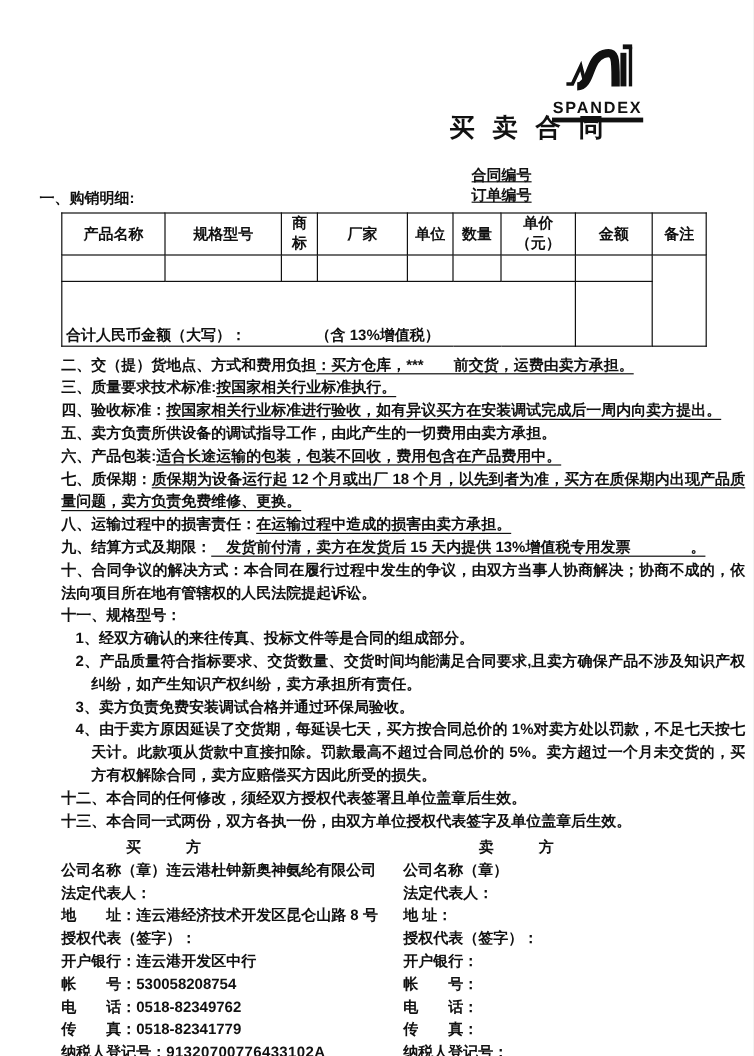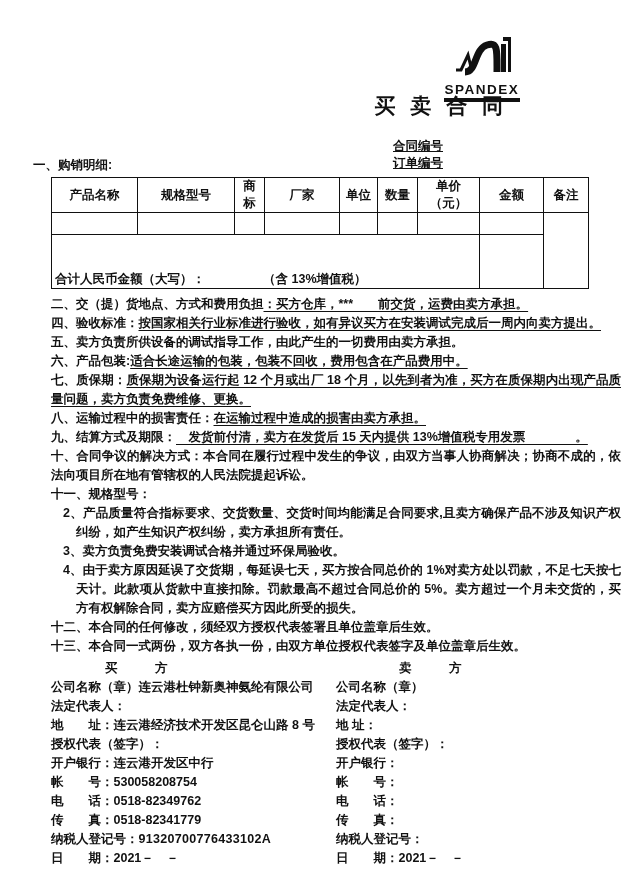--- a/index.html
+++ b/index.html
@@ -8,21 +8,21 @@
     width:628px;height:880px;
     background:#fff;
     font-family:"Liberation Sans",sans-serif;
     font-weight:bold;
     color:#111;
     font-size:12.5px;
     overflow:hidden;
     margin:0 auto;
   }
   
-  .logo{position:absolute;top:36px;left:444px;width:76px;text-align:center;}
+  .logo{position:absolute;top:36px;left:460px;width:76px;text-align:center;}
   .logo svg{display:block;margin:0 auto;}
   .logo-text{font-size:13.5px;letter-spacing:1.5px;font-weight:bold;line-height:13px;margin-top:1px;}
   .logo-bar{height:4px;background:#111;margin-top:2px;}
   
   .title{
     position:absolute;top:92px;left:0;width:506px;
     text-align:right;font-size:21px;letter-spacing:3px;word-spacing:3px;
     font-weight:bold;
   }
   
@@ -127,28 +127,30 @@
             <span class="tax-note">（含 13%增值税）</span>
           </div>
         </td>
         <td></td>
       </tr>
     </tbody>
       </table>
 
     <div class="clauses">
       <p><span>二、交（提）货地点、方式和费用负担</span><span class="u">：买方仓库，***　　前交货，运费由卖方承担。</span></p>
+      <p><span>三、质量要求技术标准:</span><span class="u">按国家相关行业标准执行。</span></p>
       <p><span>四、验收标准：</span><span class="u">按国家相关行业标准进行验收，如有异议买方在安装调试完成后一周内向卖方提出。</span></p>
       <p><span>五、卖方负责所供设备的调试指导工作，由此产生的一切费用由卖方承担。</span><span class="u"></span></p>
       <p><span>六、产品包装:</span><span class="u">适合长途运输的包装，包装不回收，费用包含在产品费用中。</span></p>
       <p><span>七、质保期：</span><span class="u">质保期为设备运行起 12 个月或出厂 18 个月，以先到者为准，买方在质保期内出现产品质量问题，卖方负责免费维修、更换。</span></p>
       <p><span>八、运输过程中的损害责任：</span><span class="u">在运输过程中造成的损害由卖方承担。</span></p>
       <p><span>九、结算方式及期限：</span><span class="u">　发货前付清，卖方在发货后 15 天内提供 13%增值税专用发票　　　　。</span></p>
       <p><span>十、合同争议的解决方式：本合同在履行过程中发生的争议，由双方当事人协商解决；协商不成的，依法向项目所在地有管辖权的人民法院提起诉讼。</span><span class="u"></span></p>
       <p><span>十一、规格型号：</span><span class="u"></span></p>
+      <p class="sub"><span>1、经双方确认的来往传真、投标文件等是合同的组成部分。</span><span class="u"></span></p>
       <p class="sub"><span>2、产品质量符合指标要求、交货数量、交货时间均能满足合同要求,且卖方确保产品不涉及知识产权纠纷，如产生知识产权纠纷，卖方承担所有责任。</span><span class="u"></span></p>
       <p class="sub"><span>3、卖方负责免费安装调试合格并通过环保局验收。</span><span class="u"></span></p>
       <p class="sub"><span>4、由于卖方原因延误了交货期，每延误七天，买方按合同总价的 1%对卖方处以罚款，不足七天按七天计。此款项从货款中直接扣除。罚款最高不超过合同总价的 5%。卖方超过一个月未交货的，买方有权解除合同，卖方应赔偿买方因此所受的损失。</span><span class="u"></span></p>
       <p><span>十二、本合同的任何修改，须经双方授权代表签署且单位盖章后生效。</span><span class="u"></span></p>
       <p><span>十三、本合同一式两份，双方各执一份，由双方单位授权代表签字及单位盖章后生效。</span><span class="u"></span></p>
     </div>
 
     <div class="sig">
       <div class="sig-head">
         <span class="bh">买　　　方</span>

